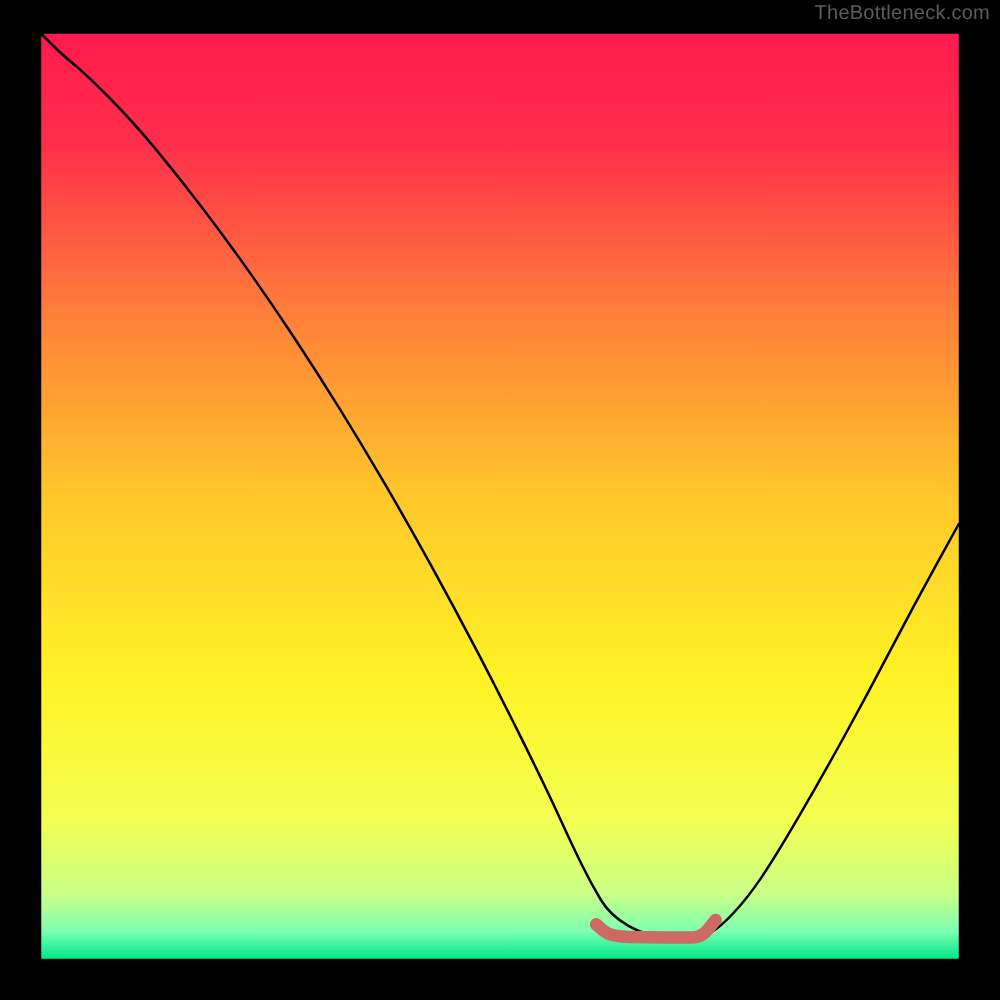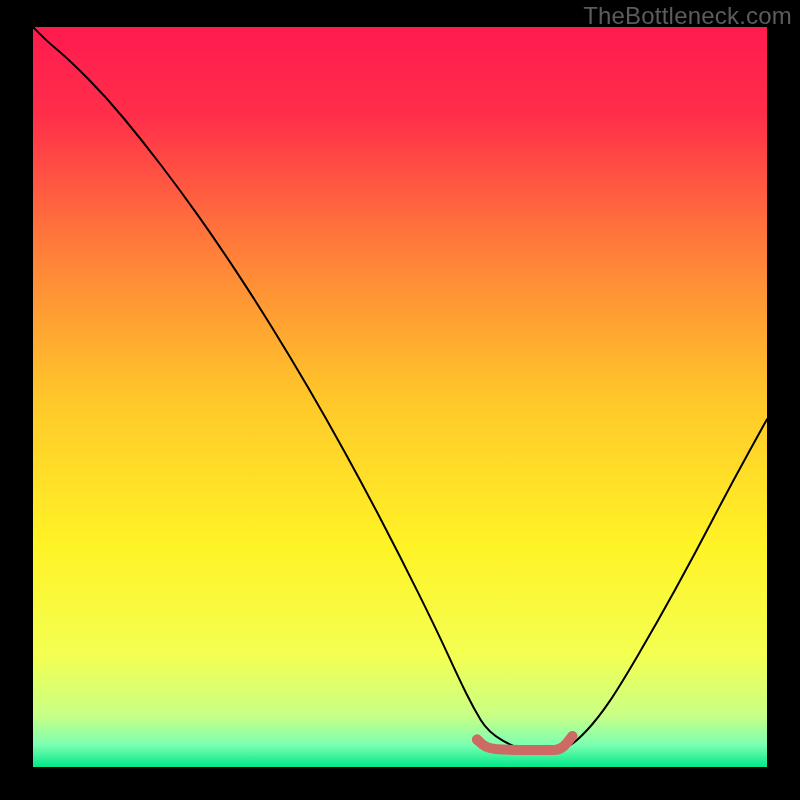--- a/index.html
+++ b/index.html
@@ -15,21 +15,21 @@
     width: 800px;
     height: 800px;
     background: #000000;
   }
   .watermark {
     position: absolute;
     top: 2px;
     right: 8px;
     color: #5c5c5c;
     font-family: Arial, Helvetica, sans-serif;
-    font-size: 24px;
+    font-size: 16px;
     letter-spacing: 0.2px;
     z-index: 20;
     user-select: none;
   }
   svg.plot {
     position: absolute;
     left: 0;
     top: 0;
     width: 800px;
     height: 800px;

